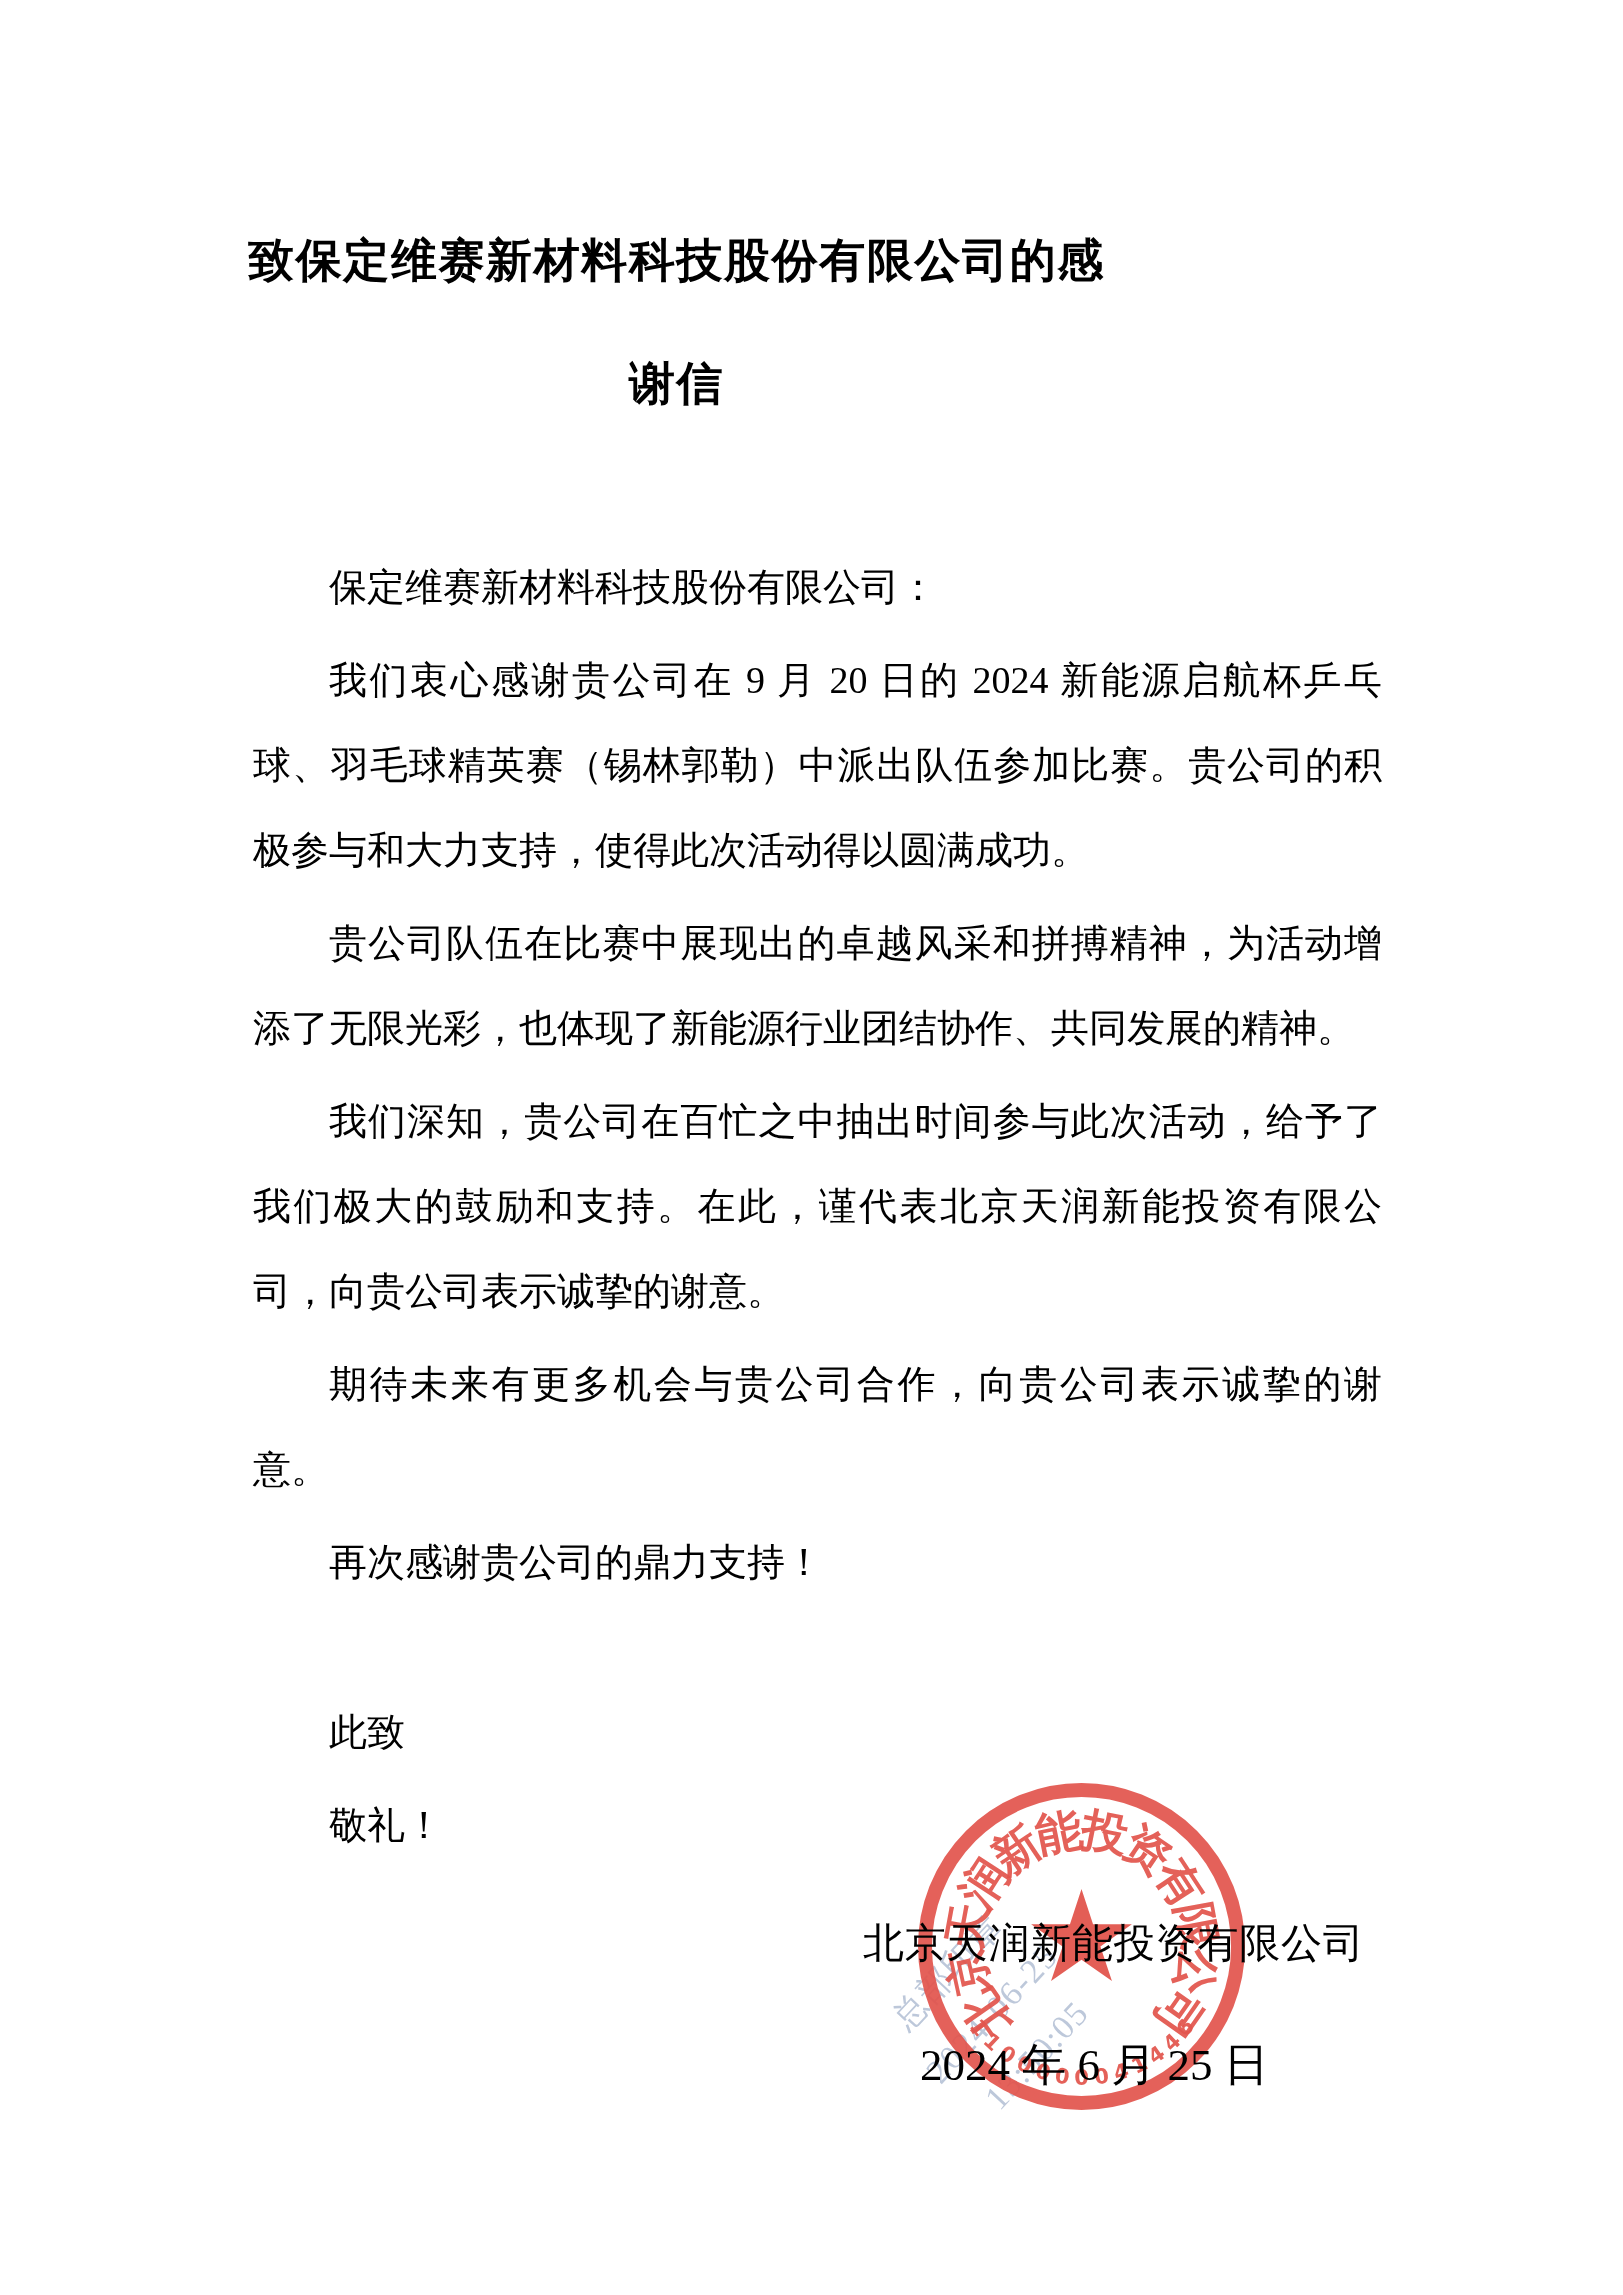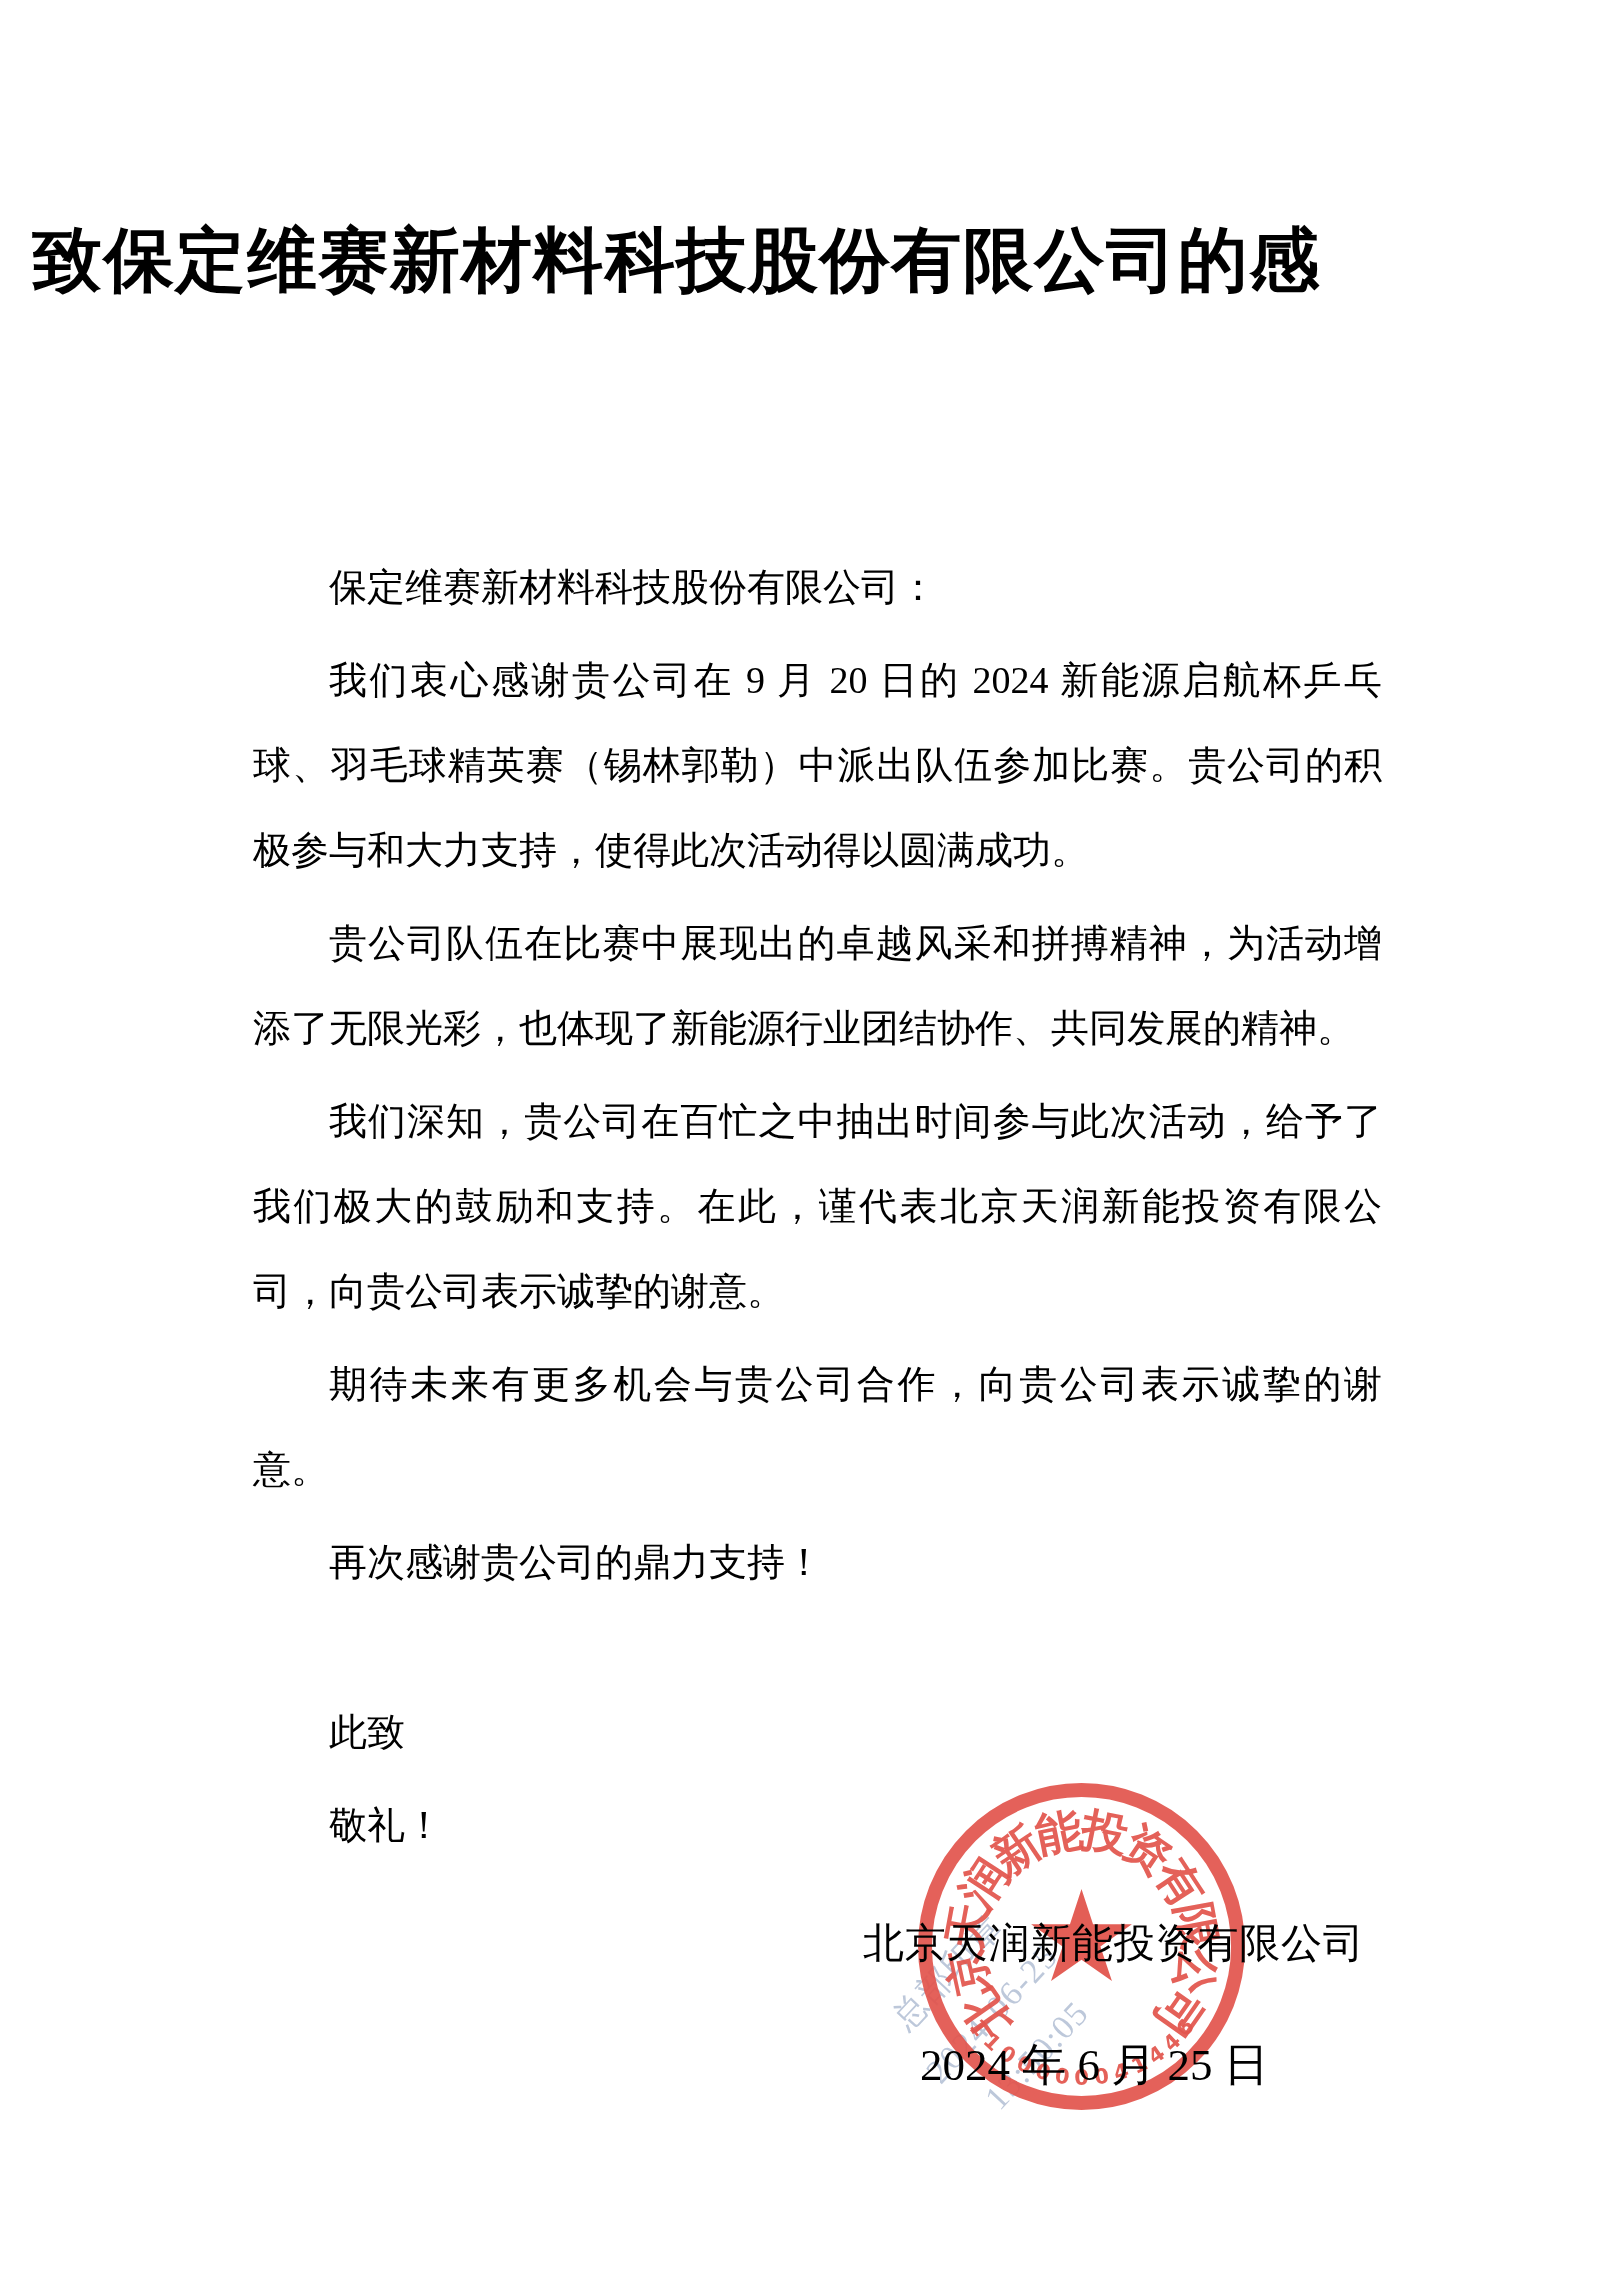--- a/index.html
+++ b/index.html
@@ -8,21 +8,21 @@
     width:1623px;height:2295px;
     background:#ffffff;
     overflow:hidden;
     font-family:"Liberation Serif", serif;
     color:#000;
   }
   
   .title{
     position:absolute;left:0;top:199px;width:1353px;
     text-align:center;font-weight:700;
-    font-size:70px;line-height:123px;
+    font-size:46px;line-height:123px;
     letter-spacing:1.6px;
     font-family:Liberation Serif, serif;
   }
   
   .body{
     position:absolute;left:245px;top:537px;width:1145px;
     font-size:38px;line-height:85px;
     text-align:justify;
   }
   .body p{margin:8px;text-indent:2em;}
@@ -81,20 +81,21 @@
     white-space:nowrap;
   }
 </style>
 </head>
 <body>
 
 <div class="page">
 
   <div class="title">
     <div>致保定维赛新材料科技股份有限公司的感</div>
+    <div>谢信</div>
   </div>
 
   <div class="body">
     <p class="salutation">保定维赛新材料科技股份有限公司：</p>
     <p>我们衷心感谢贵公司在 9 月 20 日的 2024 新能源启航杯乒乓球、羽毛球精英赛（锡林郭勒）中派出队伍参加比赛。贵公司的积极参与和大力支持，使得此次活动得以圆满成功。</p>
     <p>贵公司队伍在比赛中展现出的卓越风采和拼搏精神，为活动增添了无限光彩，也体现了新能源行业团结协作、共同发展的精神。</p>
     <p>我们深知，贵公司在百忙之中抽出时间参与此次活动，给予了我们极大的鼓励和支持。在此，谨代表北京天润新能投资有限公司，向贵公司表示诚挚的谢意。</p>
     <p>期待未来有更多机会与贵公司合作，向贵公司表示诚挚的谢意。</p>
     <p>再次感谢贵公司的鼎力支持！</p>
     <p class="cizhi">此致</p>

